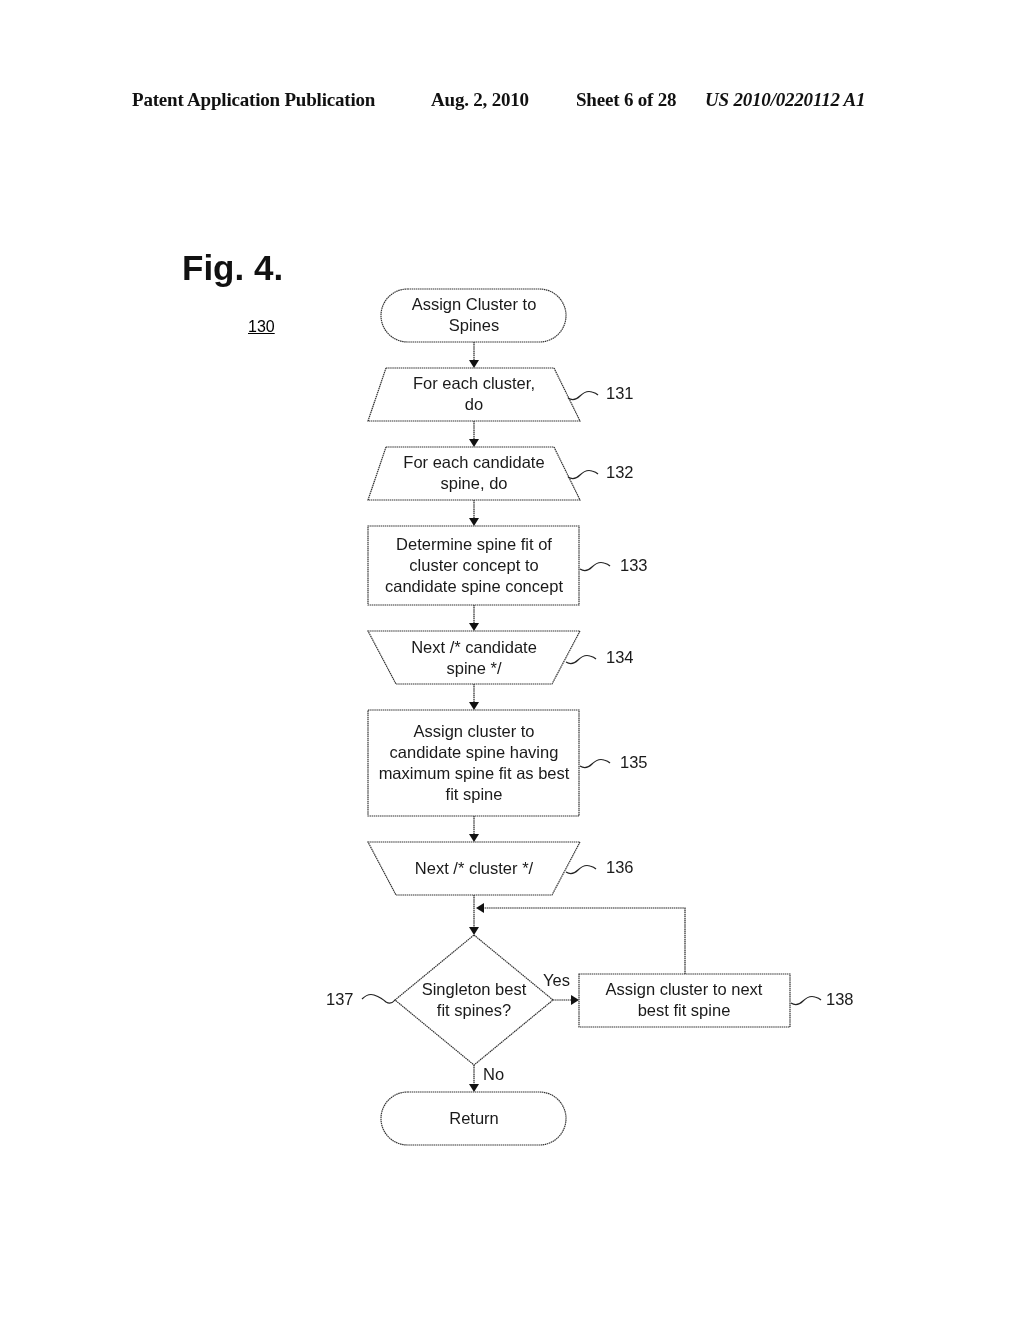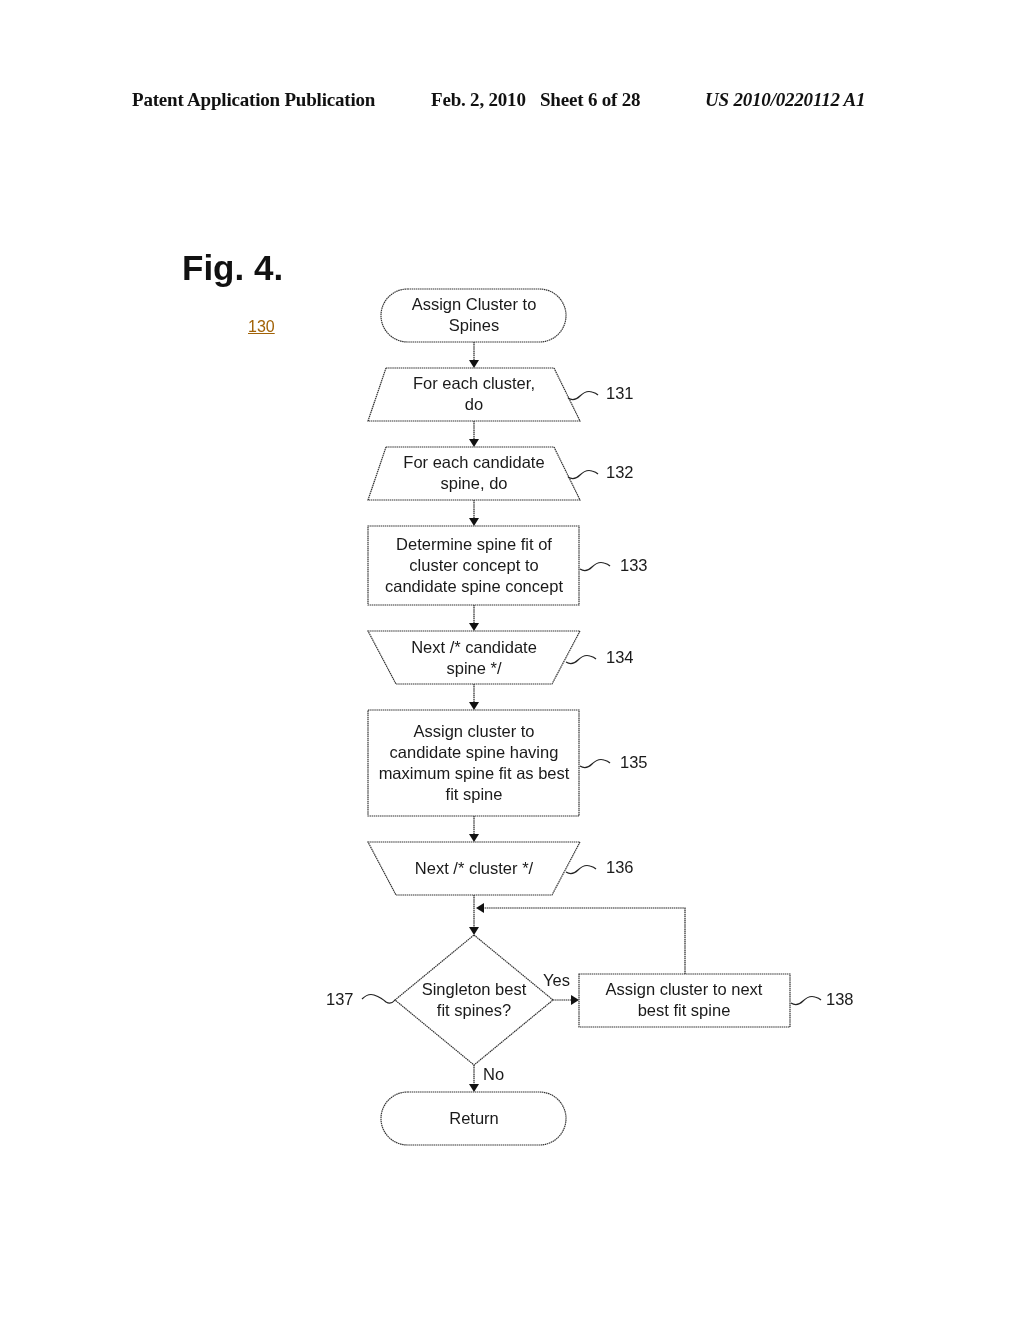--- a/index.html
+++ b/index.html
@@ -4,48 +4,48 @@
   <style>
     html, body { margin: 0; padding: 0; background: #ffffff; }
     body { width: 1024px; height: 1320px; position: relative; overflow: hidden; }
     .header {
       position: absolute; top: 89px; left: 0; width: 824px; height: 24px;
       font-family: "Liberation Serif", serif; font-weight: bold; font-size: 19px; color: #111;
     }
     .header span { position: absolute; top: 0; white-space: nowrap; letter-spacing: -0.2px; }
     #hdr-left { left: 132px; }
     #hdr-date { left: 431px; }
-    #hdr-sheet { left: 540px; }
+    #hdr-sheet { left: 576px; }
     #hdr-num { left: 705px; font-style: italic; }
     .fig-title {
       position: absolute; left: 182px; top: 248px;
       font-family: "Liberation Sans", sans-serif; font-weight: bold; font-size: 35px; color: #111;
     }
     .fig-ref {
       position: absolute; left: 248px; top: 318px;
-      font-family: "Liberation Sans", sans-serif; font-size: 16px; color: #a16207; text-decoration: underline;
+      font-family: "Liberation Sans", sans-serif; font-size: 16px; color: #000000; text-decoration: underline;
     }
     svg { position: absolute; left: 0; top: 0; }
     .shape { fill: #fff; stroke: #333; stroke-width: 1.2; stroke-dasharray: 1.5 0.6; }
     .line { stroke: #222; stroke-width: 1.2; fill: none; stroke-dasharray: 1.5 0.6; }
     .squiggle { stroke: #222; stroke-width: 1.2; fill: none; }
     .arrowhead { fill: #111; }
     .node-text {
       font-family: "Liberation Sans", sans-serif; font-size: 16.5px; fill: #1a1a1a;
     }
     .ref-text {
       font-family: "Liberation Sans", sans-serif; font-size: 16.5px; fill: #1a1a1a;
     }
   </style>
 </head>
 <body>
 
 <div class="header">
   <span id="hdr-left">Patent Application Publication</span>
-  <span id="hdr-date">Feb. 2, 2010</span>
+  <span id="hdr-date">Aug. 2, 2010</span>
   <span id="hdr-sheet">Sheet 6 of 28</span>
   <span id="hdr-num">US 2010/0220112 A1</span>
 </div>
 
 <div class="fig-title">Fig. 4.</div>
 <div class="fig-ref">130</div>
 
 <svg width="1024" height="1320" xmlns="http://www.w3.org/2000/svg">
 
   <g>

